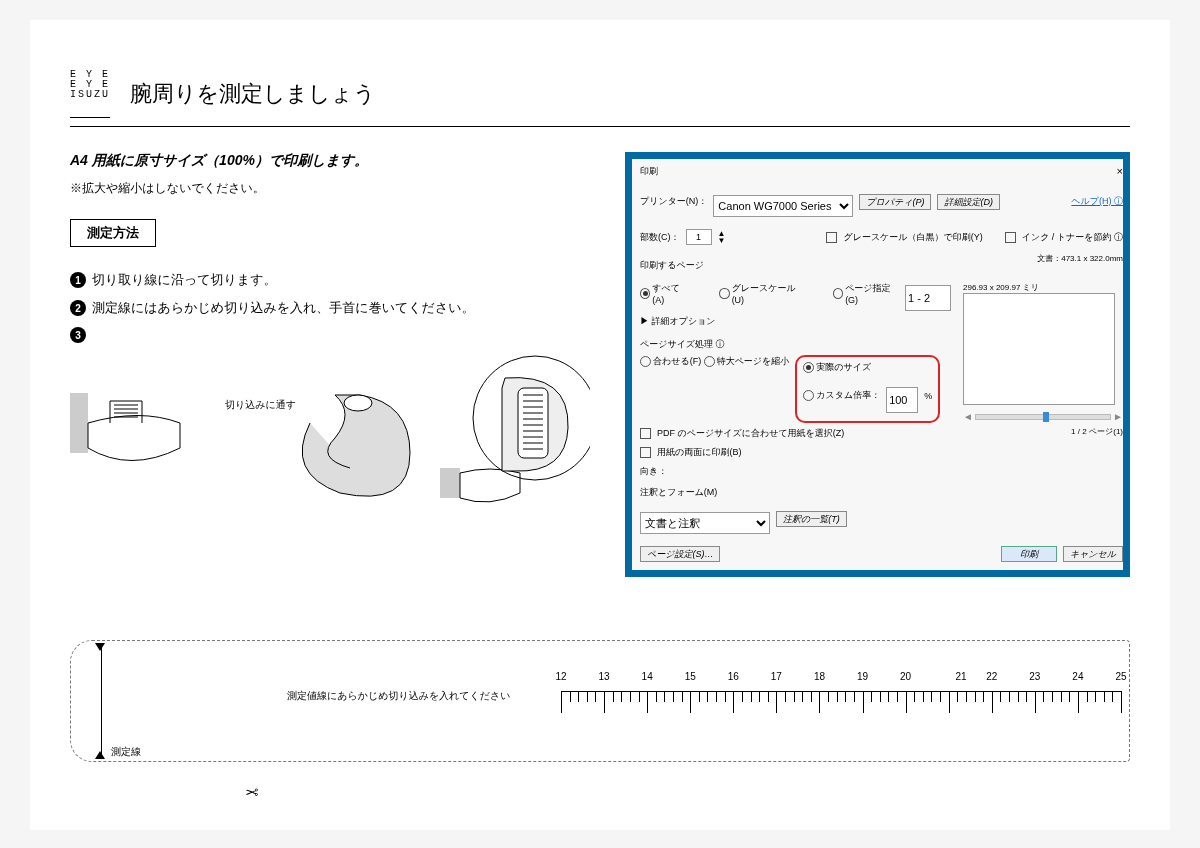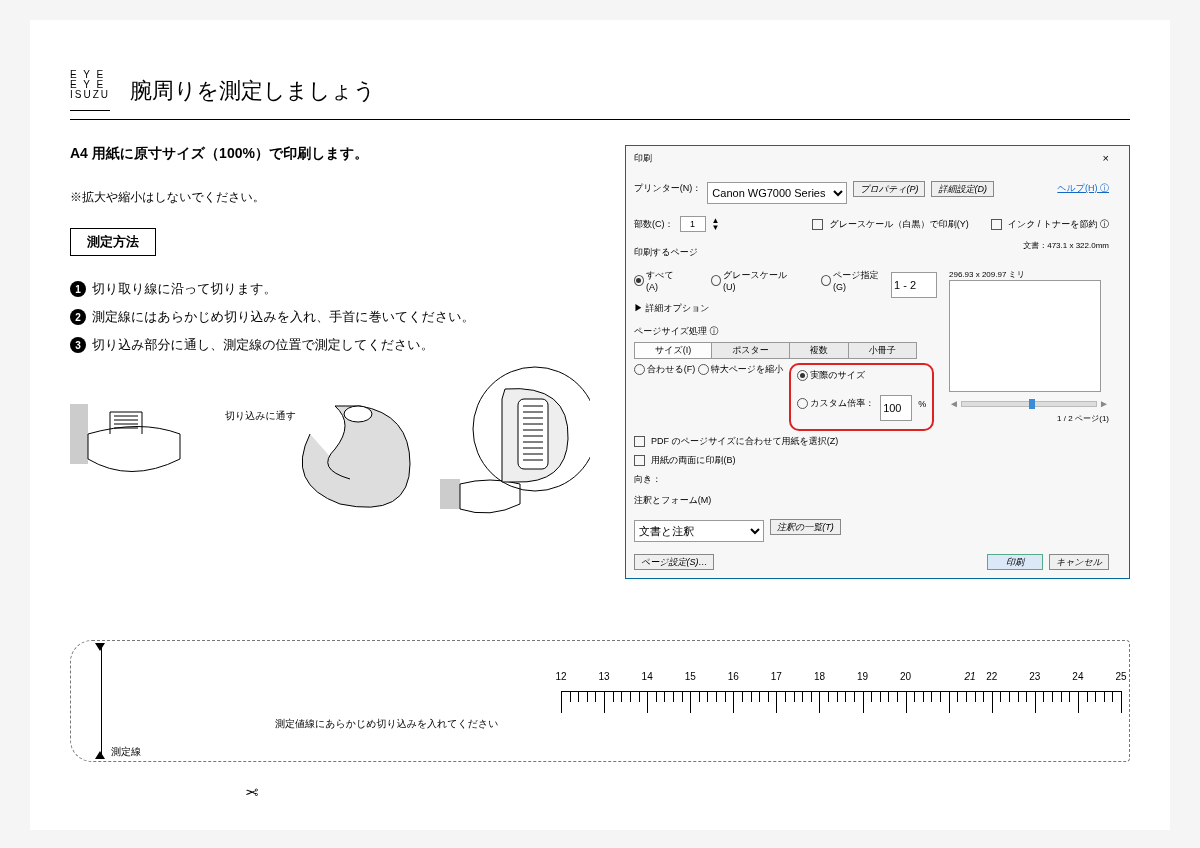--- a/index.html
+++ b/index.html
@@ -20,42 +20,43 @@
     position: relative;
   }
   .header {
     display: flex;
     align-items: center;
     border-bottom: 1px solid #000;
     padding-bottom: 8px;
     margin-bottom: 25px;
   }
   .logo {
-    font-family: Liberation Sans, sans-serif;
+    font-family: Liberation Mono, monospace;
     font-size: 10px;
     line-height: 10px;
     letter-spacing: 2px;
     border-bottom: 1px solid #000;
-    padding-bottom: 10px;
+    padding-bottom: 17px;
     margin-right: 20px;
   }
   .title {
     font-size: 22px;
     font-weight: 400;
   }
   .columns {
     display: flex;
     gap: 30px;
   }
   .left { flex: 1; }
   .right { width: 505px; }
   .bold-line {
     font-weight: 700;
     font-size: 14px;
-    margin-bottom: 26px;
+    margin-bottom: 10px;
+    font-style: italic;
   }
   .note {
     font-size: 12px;
     margin: 4px 0;
   }
   .method-box {
     display: inline-block;
     border: 1px solid #000;
     padding: 4px 16px;
     font-size: 13px;
@@ -70,22 +71,22 @@
   }
   .illus {
     margin-top: 10px;
   }
   .illus-label {
     font-size: 10px;
     position: absolute;
   }
   
   .pdlg {
-    border: 1px solid #0369a1; background: #f7f7f7;
-    font-size: 9px; padding: 6px 20px 8px 8px;
+    border: 7px solid #0369a1; background: #f7f7f7;
+    font-size: 9px; padding: 6px 0 8px 8px;
     position: relative;
   }
   .pdlg .row { display: flex; align-items: center; gap: 6px; margin: 4px 0; }
   .pdlg .title-row { display: flex; justify-content: space-between; }
   .pdlg .close { font-size: 11px; }
   .pdlg select, .pdlg input[type=text] {
     font-size: 11px; height: 22px; border: 1px solid #999; background: #fff; margin-top: 9px;
   }
   .pdlg .btn {
     border: 1px solid #888; background: #efefef; padding: 0 6px;
@@ -145,21 +146,21 @@
     border-left: 1px solid #000;
   }
   .tri-dn, .tri-up {
     position: absolute; left: 24px; width: 0; height: 0;
     border-left: 5px solid transparent; border-right: 5px solid transparent;
   }
   .tri-dn { top: 2px; border-top: 8px solid #000; }
   .tri-up { bottom: 2px; border-bottom: 8px solid #000; }
   .m-label { position: absolute; left: 40px; bottom: 2px; font-size: 10px; }
   .r-note {
-    position: absolute; left: 204px; top: 48px; font-size: 10px; margin-top: 28px;
+    position: absolute; left: 216px; top: 48px; font-size: 10px;
   }
   .scissors {
     position: absolute; left: 175px; bottom: -12px; font-size: 16px;
     transform: scaleX(-1);
   }
   .ruler {
     position: absolute; top: 30px; right: 8px; height: 50px;
     width: 560px;
   }
   .ruler-base {
@@ -195,21 +196,20 @@
       <div class="step">
         <span class="circ-num">1</span>
         <span>切り取り線に沿って切ります。</span>
       </div>
       <div class="step">
         <span class="circ-num">2</span>
         <span>測定線にはあらかじめ切り込みを入れ、手首に巻いてください。</span>
       </div>
       <div class="step">
         <span class="circ-num">3</span>
-        <span>切り込み部分に通し、測定線の位置で測定してください。</span>
       </div>
 
       <div class="illus" style="position:relative; height:170px;">
         <span class="illus-label" style="left:155px; top:45px;">切り込みに通す</span>
         <svg width="520" height="170">
 
           <g stroke="#000" fill="none" stroke-width="1">
             <rect x="0" y="40" width="18" height="60" fill="#ccc" stroke="none"></rect>
             <path d="M 18 95 Q 60 120 110 95 L 110 70 Q 70 55 18 70 Z"></path>
             <path d="M 40 70 L 40 48 L 72 48 L 72 70"></path>
@@ -299,26 +299,20 @@
               <span style="width:20px;"></span>
               <span class="radio">
                   <span class="r"></span>
                   <span>ページ指定(G)</span>
                 </span>
               <input type="text" style="width: 40px;" value="1 - 2">
             </div>
             <div>▶ 詳細オプション</div>
 
             <div class="section-label" style="margin-top:10px;">ページサイズ処理 ⓘ</div>
-            <div class="tabs">
-              <span class="tab">サイズ(I)</span>
-              <span class="tab">ポスター</span>
-              <span class="tab">複数</span>
-              <span class="tab">小冊子</span>
-            </div>
 
             <div class="row" style="align-items:flex-start;">
               <div>
                 <div class="radio">
                     <span class="r"></span>
                     <span>合わせる(F)</span>
                   </div>
                 <div class="radio">
                     <span class="r"></span>
                     <span>特大ページを縮小</span>
@@ -441,21 +435,21 @@
           <div class="tick minor" style="left: 318.769px;"></div>
           <div class="tick minor" style="left: 327.385px;"></div>
           <div class="tick minor" style="left: 336px;"></div>
           <div class="tick major" style="left: 344.615px;"></div>
           <div class="tick-label" style="left: 344.615px;">20</div>
           <div class="tick minor" style="left: 353.231px;"></div>
           <div class="tick minor" style="left: 361.846px;"></div>
           <div class="tick minor" style="left: 370.462px;"></div>
           <div class="tick minor" style="left: 379.077px;"></div>
           <div class="tick major" style="left: 387.692px;"></div>
-          <div class="tick-label" style="left: 409px; font-style: italic;">21</div>
+          <div class="tick-label" style="left: 400px;">21</div>
           <div class="tick minor" style="left: 396.308px;"></div>
           <div class="tick minor" style="left: 404.923px;"></div>
           <div class="tick minor" style="left: 413.538px;"></div>
           <div class="tick minor" style="left: 422.154px;"></div>
           <div class="tick major" style="left: 430.769px;"></div>
           <div class="tick-label" style="left: 430.769px;">22</div>
           <div class="tick minor" style="left: 439.385px;"></div>
           <div class="tick minor" style="left: 448px;"></div>
           <div class="tick minor" style="left: 456.615px;"></div>
           <div class="tick minor" style="left: 465.231px;"></div>

